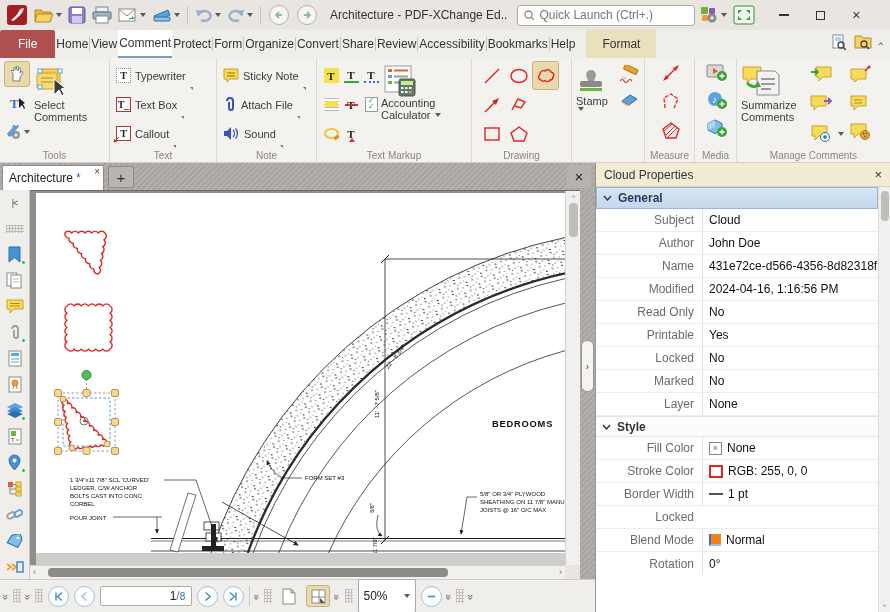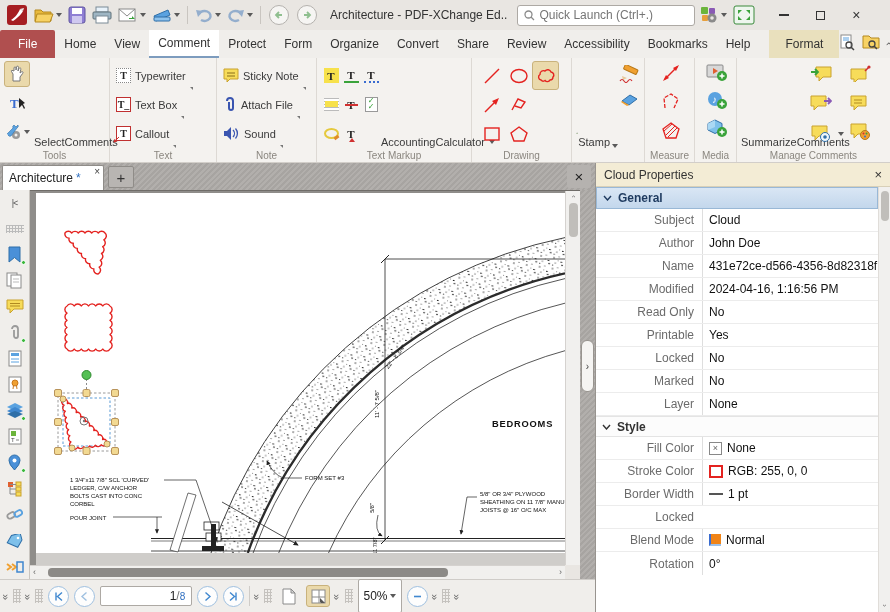--- a/index.html
+++ b/index.html
@@ -12,32 +12,32 @@
   .tsep{width:1px;height:18px;background:#c9c5c0;margin:0 3px}
   .title-text{font-size:12px;color:#333;margin:0 8px;white-space:nowrap}
   .search-box{display:flex;align-items:center;background:#fff;border:1px solid #ada9a4;border-radius:3px;height:21px;width:178px;padding:0 6px;gap:4px}
   .search-box input{border:none;outline:none;font-size:12px;color:#8a8a8a;width:140px;font-family:"Liberation Sans",sans-serif;background:transparent}
   .wbtn{width:34px;height:24px;display:flex;align-items:center;justify-content:center;color:#333}
   .win-min-bar{width:10px;height:1.5px;background:#333}
   .win-max-box{width:9px;height:9px;border:1.2px solid #333}
   .xchar{font-size:14px;color:#333;line-height:1}
   
   .tabsrow{position:absolute;left:0;top:30px;width:890px;height:28px;background:#f0eeeb;display:flex;align-items:stretch}
-  .rtab{display:flex;align-items:center;padding:0 9px;font-size:12px;color:#333;position:relative;cursor:default}
+  .rtab{display:flex;align-items:center;padding:0 1px;font-size:12px;color:#333;position:relative;cursor:default}
   .rtab.file{background:#b04f4f;color:#fff;padding:0 18px;border-radius:2px 2px 0 0}
   .rtab.active{background:#fff;border-bottom:2px solid #7d9cbe}
   .rtab.format{background:#e9e0bd;margin-left:10px;padding:0 16px}
   .tabdiv{width:1px;height:14px;background:#c5c1bc;align-self:center}
   .tabs-right{margin-left:auto;display:flex;align-items:center;gap:6px;padding-right:8px}
   
   .ribbon{position:absolute;left:0;top:58px;width:890px;height:105px;background:#f4f2ef;display:flex;border-bottom:1px solid #d2cec9}
   .rgroup{position:relative;height:100%;border-right:1px solid #ddd9d4;padding:3px 2px 14px 4px}
   .glabel{position:absolute;bottom:1px;left:0;right:0;text-align:center;font-size:10px;color:#8a867f}
   .rsmall{display:flex;align-items:center;gap:4px;height:29px;font-size:11px;color:#3a3a3a;padding:0 2px;white-space:nowrap}
-  .rbig{display:flex;flex-direction:row;align-items:flex-end;justify-content:flex-start;font-size:11px;line-height:12px;text-align:center;color:#3a3a3a;padding-top:4px}
+  .rbig{display:flex;flex-direction:column;align-items:flex-start;justify-content:flex-start;font-size:11px;line-height:12px;text-align:center;color:#3a3a3a;padding-top:4px}
   .toolbtn{width:26px;height:26px;display:flex;align-items:center;justify-content:center;border-radius:3px}
   .toolbtn.active,.dcell.active{background:#ead9ab;border:1px solid #c9b27c}
   .corner{width:0;height:0;border-left:3px solid transparent;border-top:3px solid #777;align-self:flex-end}
   .dgrid{display:grid;grid-template-columns:repeat(3,27px);grid-auto-rows:29px;margin-left:2px}
   .dcell{display:flex;align-items:center;justify-content:center;border-radius:3px}
   .tmgrid{display:grid;grid-template-columns:repeat(3,20px);grid-auto-rows:29px;align-items:center;justify-items:center}
   .ticon{width:15px;height:15px;font:bold 11px "Liberation Serif",serif;display:flex;align-items:center;justify-content:center;color:#222;position:relative}
   .t-hl{background:#f7e14b}
   .t-ul{border-bottom:2px solid #3aa33a}
   .t-sq{border-bottom:2px dotted #3a6cd0}
@@ -73,21 +73,21 @@
   .hscroll{position:absolute;left:30px;top:565px;width:535px;height:14px;background:#f1f0ee;border-top:1px solid #d5d2cf}
   .hthumb{position:absolute;left:18px;top:2px;width:400px;height:9px;background:#8c8a87;border-radius:4px}
   .harrow{position:absolute;top:1px;font-size:9px;color:#666}
   
   .statusbar{position:absolute;left:0;top:579px;width:595px;height:33px;background:#f0eeeb;border-top:1px solid #cfccc8;display:flex;align-items:center;gap:5px;padding:0 4px;font-size:11px;color:#444}
   .chev2{display:inline-block;transform:rotate(90deg);font-size:11px;color:#666;letter-spacing:-2px}
   .grip{width:8px;height:14px;background:repeating-linear-gradient(90deg,#c5c2be 0 1px,transparent 1px 3px),repeating-linear-gradient(#c5c2be 0 1px,transparent 1px 3px)}
   .navc{width:21px;height:21px;border:1px solid #9fc0e0;border-radius:50%;display:flex;align-items:center;justify-content:center;background:#fdfdfd}
   .pagefield{width:92px;height:20px;background:#fff;border:1px solid #ada9a4;border-radius:2px;display:flex;align-items:center;justify-content:flex-end;padding:0 6px;font-size:12px;color:#222}
   .pagefield .tot{color:#2f6fc0;font-size:10px}
-  .zoombox{width:44px;height:20px;background:#fff;border:1px solid #ada9a4;border-radius:2px;display:flex;align-items:center;justify-content:space-between;padding:16px 5px;font-size:12px;color:#222}
+  .zoombox{width:58px;height:20px;background:#fff;border:1px solid #ada9a4;border-radius:2px;display:flex;align-items:center;justify-content:space-between;padding:16px 5px;font-size:12px;color:#222}
   .fitbtn{width:24px;height:22px;display:flex;align-items:center;justify-content:center;border-radius:3px}
   .fitbtn.active{background:#ead9ab;border:1px solid #c9b27c}
   .ssep{width:1px;height:20px;background:#cfccc8}
   
   .panel{position:absolute;left:595px;top:163px;width:295px;height:449px;background:#fff;border-left:1px solid #98948f;display:flex;flex-direction:column;overflow:hidden}
   .panel-header{height:24px;background:#f3ecd5;border-bottom:1px solid #d8d0b8;display:flex;align-items:center;padding:0 8px;font-size:12px;color:#333;flex:0 0 auto}
   .panel-header .px{margin-left:auto;font-size:13px;color:#333}
   .panel-body{position:relative;flex:1;overflow:hidden;padding-right:12px}
   .pscroll{position:absolute;right:0;top:0;width:12px;bottom:0;background:#f1f0ee;border-left:1px solid #e0ddd9}
   .pthumb{position:absolute;left:2px;top:4px;width:8px;height:30px;background:#c0beba;border-radius:4px}

